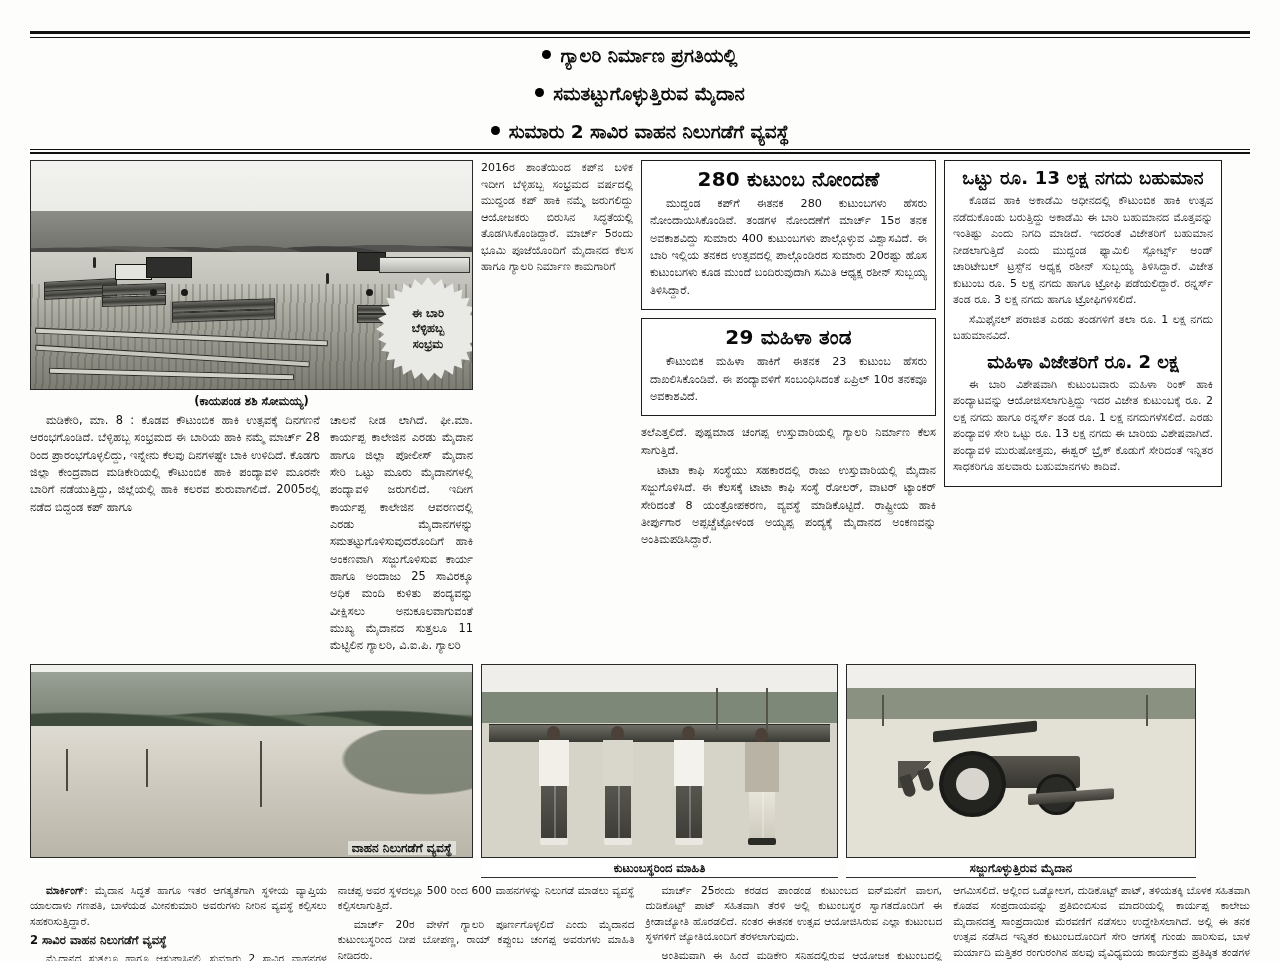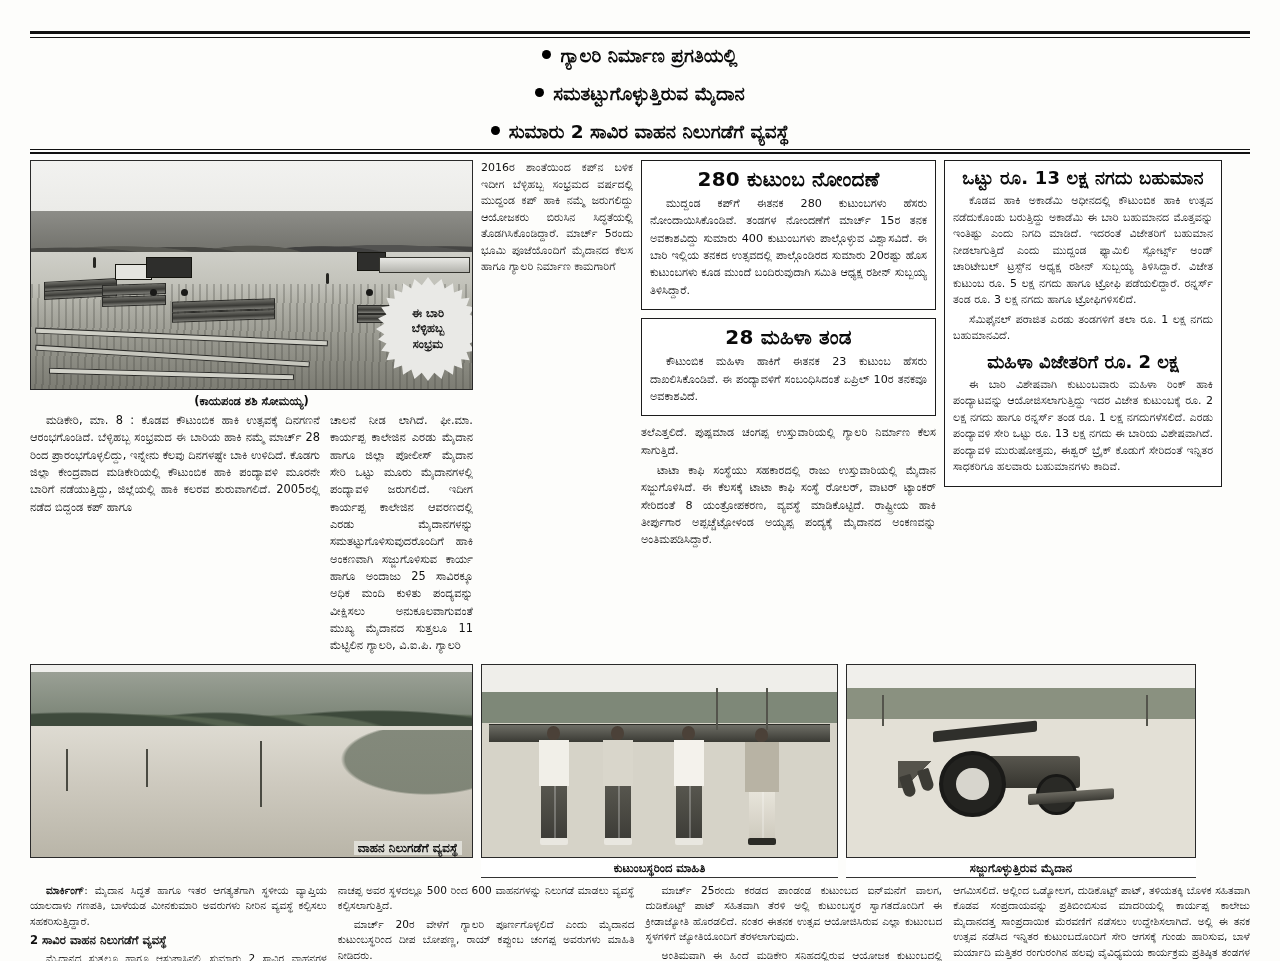--- a/index.html
+++ b/index.html
@@ -344,21 +344,21 @@
     text-align: center;
     font-family: "DejaVu Sans", sans-serif;
     font-weight: bold;
     font-size: 11.5px;
     padding: 3px 0 2px 0;
     border-bottom: 1px solid #333;
     background: #fff;
   }
   .cap-overlay {
     position: absolute;
-    right: 10px; bottom: 2px;
+    right: 16px; bottom: 2px;
     font-family: "DejaVu Sans", sans-serif;
     font-weight: bold;
     font-size: 12px;
     color: #111;
     background: rgba(235,235,230,.75);
     padding: 0 4px;
   }
 
   
   .bottom-cols {
@@ -467,21 +467,21 @@
 
     <div class="col-box">
       <div class="boxed">
         <div class="box-title">280 ಕುಟುಂಬ ನೋಂದಣೆ</div>
         <div class="body-text">
           <p class="indent">ಮುದ್ದಂಡ ಕಪ್‌ಗೆ ಈತನಕ 280 ಕುಟುಂಬಗಳು ಹೆಸರು ನೋಂದಾಯಿಸಿಕೊಂಡಿವೆ. ತಂಡಗಳ ನೋಂದಣೆಗೆ ಮಾರ್ಚ್ 15ರ ತನಕ ಅವಕಾಶವಿದ್ದು ಸುಮಾರು 400 ಕುಟುಂಬಗಳು ಪಾಲ್ಗೊಳ್ಳುವ ವಿಶ್ವಾಸವಿದೆ. ಈ ಬಾರಿ ಇಲ್ಲಿಯ ತನಕದ ಉತ್ಸವದಲ್ಲಿ ಪಾಲ್ಗೊಂಡಿರದ ಸುಮಾರು 20ರಷ್ಟು ಹೊಸ ಕುಟುಂಬಗಳು ಕೂಡ ಮುಂದೆ ಬಂದಿರುವುದಾಗಿ ಸಮಿತಿ ಆಧ್ಯಕ್ಷ ರಶೀನ್ ಸುಬ್ಬಯ್ಯ ತಿಳಿಸಿದ್ದಾರೆ.</p>
         </div>
       </div>
 
       <div class="boxed">
-        <div class="box-title">28 ಮಹಿಳಾ ತಂಡ</div>
+        <div class="box-title">29 ಮಹಿಳಾ ತಂಡ</div>
         <div class="body-text">
           <p class="indent">ಕೌಟುಂಬಿಕ ಮಹಿಳಾ ಹಾಕಿಗೆ ಈತನಕ 23 ಕುಟುಂಬ ಹೆಸರು ದಾಖಲಿಸಿಕೊಂಡಿವೆ. ಈ ಪಂದ್ಯಾವಳಿಗೆ ಸಂಬಂಧಿಸಿದಂತೆ ಏಪ್ರಿಲ್ 10ರ ತನಕವೂ ಅವಕಾಶವಿದೆ.</p>
         </div>
       </div>
 
       <div class="body-text">
         <p>ತಲೆಎತ್ತಲಿದೆ. ಪುಷ್ಪಮಾಡ ಚಂಗಪ್ಪ ಉಸ್ತುವಾರಿಯಲ್ಲಿ ಗ್ಯಾಲರಿ ನಿರ್ಮಾಣ ಕೆಲಸ ಸಾಗುತ್ತಿದೆ.</p>
         <p class="indent">ಟಾಟಾ ಕಾಫಿ ಸಂಸ್ಥೆಯು ಸಹಕಾರದಲ್ಲಿ ರಾಜು ಉಸ್ತುವಾರಿಯಲ್ಲಿ ಮೈದಾನ ಸಜ್ಜುಗೊಳಿಸಿದೆ. ಈ ಕೆಲಸಕ್ಕೆ ಟಾಟಾ ಕಾಫಿ ಸಂಸ್ಥೆ ರೋಲರ್, ವಾಟರ್ ಟ್ಯಾಂಕರ್ ಸೇರಿದಂತೆ 8 ಯಂತ್ರೋಪಕರಣ, ವ್ಯವಸ್ಥೆ ಮಾಡಿಕೊಟ್ಟಿದೆ. ರಾಷ್ಟ್ರೀಯ ಹಾಕಿ ತೀರ್ಪುಗಾರ ಅಪ್ಪಚ್ಚೆಟ್ಟೋಳಂಡ ಅಯ್ಯಪ್ಪ ಪಂದ್ಯಕ್ಕೆ ಮೈದಾನದ ಅಂಕಣವನ್ನು ಅಂತಿಮಪಡಿಸಿದ್ದಾರೆ.</p>
       </div>
     </div>

